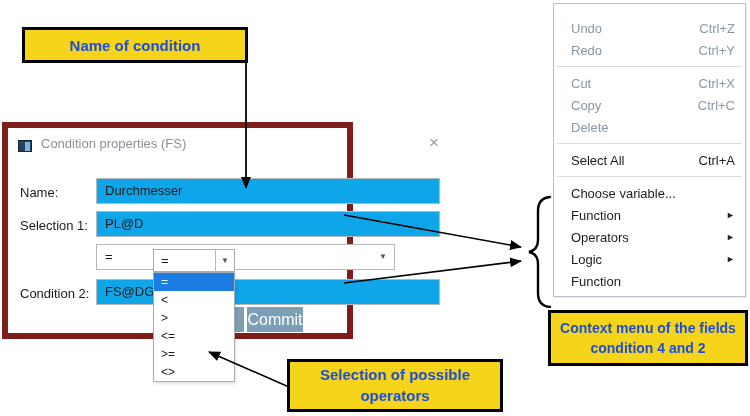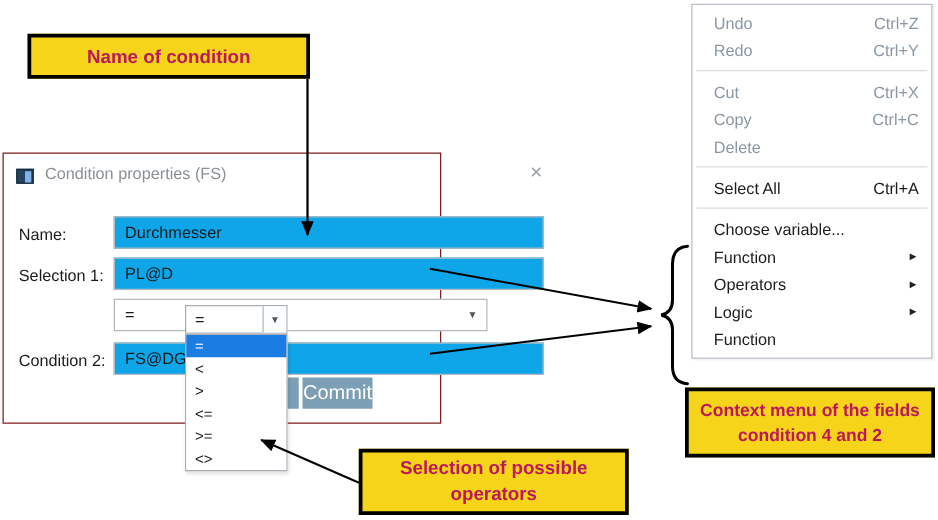--- a/index.html
+++ b/index.html
@@ -4,30 +4,30 @@
 <style>
   * { margin:0; padding:0; box-sizing:border-box; }
   html,body { background:#fff; }
   body { font-family:"Liberation Sans", sans-serif; }
   #canvas { position:relative; width:750px; height:416px; background:#ffffff; overflow:hidden; }
 
   
   .callout {
     position:absolute; background:#f6d41a; border:3px solid #000;
     display:flex; flex-direction:column; align-items:center; justify-content:center;
-    font-weight:bold; color:#be185d; text-align:center; z-index:6;
+    font-weight:bold; color:#1d4ed8; text-align:center; z-index:6;
   }
   #callout-name { left:22px; top:27px; width:226px; height:36px; font-size:15px; }
   #callout-context { left:548px; top:310px; width:200px; height:56px; font-size:14px; line-height:1.45; }
   #callout-operators { left:287px; top:359px; width:216px; height:53px; font-size:15px; line-height:1.35; }
 
   
   #dialog {
     position:absolute; left:2px; top:122px; width:351px; height:217px;
-    background:#fff; border:1px solid #7f1d1d; z-index:1;
+    background:#fff; border:6px solid #7f1d1d; z-index:1;
   }
   #dlg-icon { position:absolute; left:10px; top:12px; width:14px; height:12px;
     background:#24425f; border:1px solid #16293c; }
   #dlg-icon::after { content:""; position:absolute; right:1px; top:1px; width:5px; height:9px; background:#7fb2e5; }
   #dlg-title { position:absolute; left:33px; top:8px; font-size:13px; color:#8a9096; }
   #dlg-close { position:absolute; left:414px; top:4px; width:24px; height:22px;
     font-size:17px; color:#9aa1a8; text-align:center; line-height:22px; cursor:default; }
 
   .dlg-label { position:absolute; left:12px; font-size:13px; color:#1b1b1b; }
   .dlg-input {
@@ -65,21 +65,21 @@
     background:#fff; border:1px solid #a8adb3; z-index:4;
     box-shadow:1px 2px 3px rgba(0,0,0,0.12);
   }
   .op-item { height:18px; font-size:12px; line-height:18px; padding-left:7px; color:#1b1b1b; background:#fff; }
   .op-item.selected { background:#1b7ce2; color:#fff; }
 
   
   #context-menu {
     position:absolute; left:553px; top:3px; width:193px;
     background:#fff; border:1px solid #b8bfc6; z-index:2;
-    padding:3px 0 4px 0; box-shadow:1px 1px 2px rgba(0,0,0,0.08);
+    padding:13px 0 4px 0; box-shadow:1px 1px 2px rgba(0,0,0,0.08);
   }
   .menu-item { display:flex; align-items:center; height:22px; padding:0 10px 0 17px; font-size:13px; color:#1c1c1c; }
   .menu-item .mi-label { flex:0 0 auto; }
   .menu-item .mi-shortcut { margin-left:auto; }
   .menu-item.disabled { color:#8a97a4; }
   .menu-sep { height:1px; background:#d9dcdf; margin:5px 3px; }
   .mi-arrow { margin-left:auto; font-size:9px; color:#222; }
 
   
   #overlay { position:absolute; left:0; top:0; width:750px; height:416px; z-index:10; pointer-events:none; }

